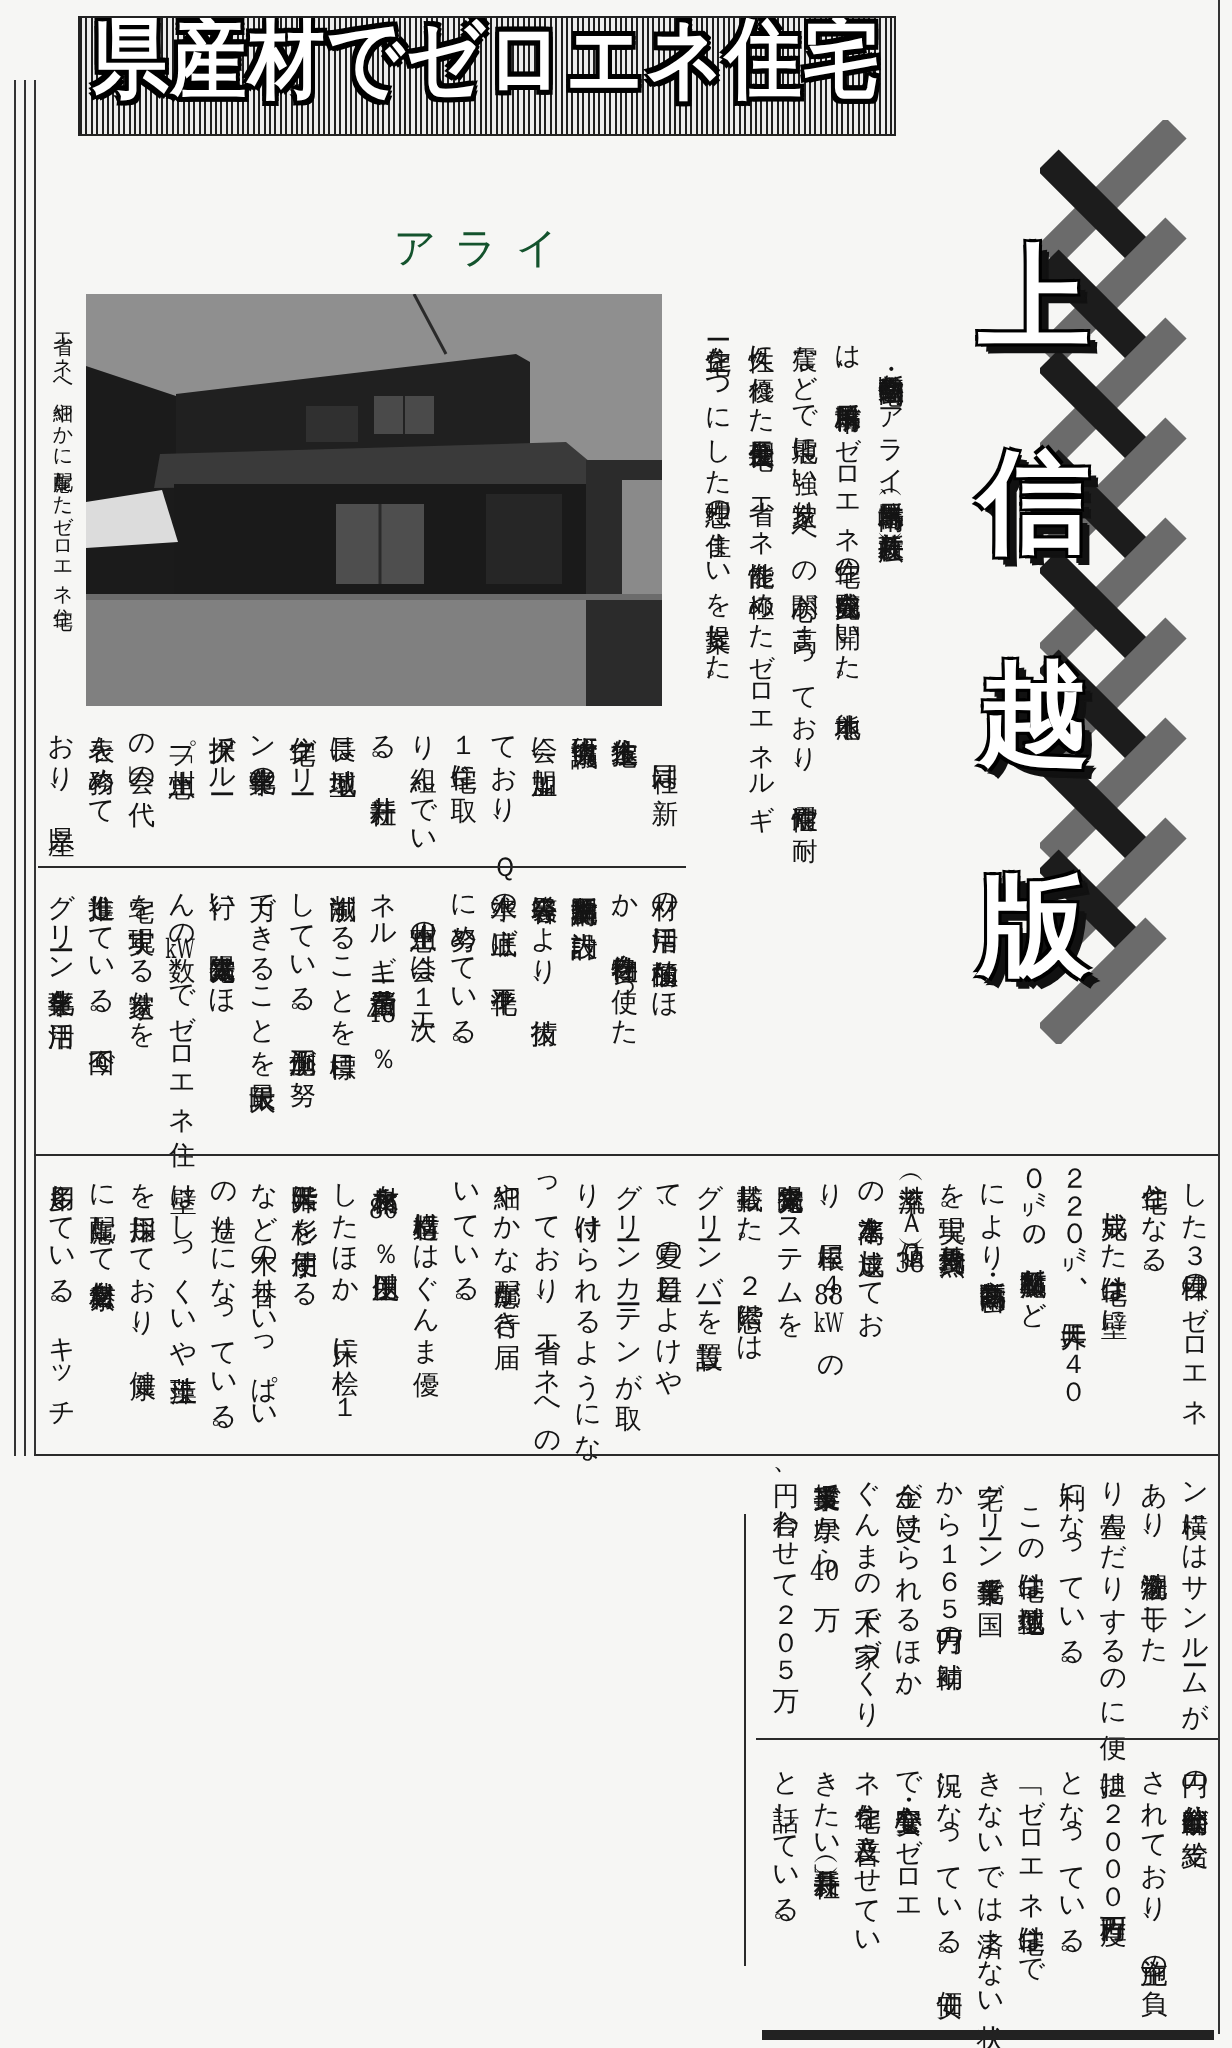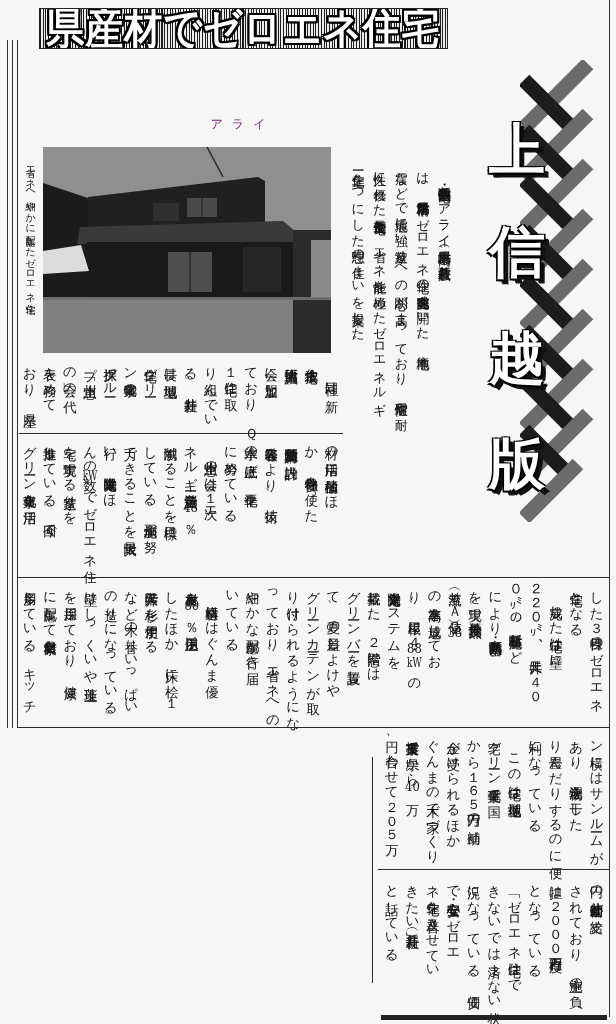--- a/index.html
+++ b/index.html
@@ -14,41 +14,41 @@
   .rule-h { position: absolute; height: 1px; background: #2a2a2a; }
   .rule-v { position: absolute; width: 1px; background: #2a2a2a; }
   #left-border { position: absolute; left: 7px; top: 40px; width: 11px; height: 688px;
     border-left: 1px solid #333; border-right: 1px solid #333; }
   #left-border::after { content: ""; position: absolute; left: 4px; top: 0; width: 1px; height: 100%; background: #333; }
   #right-border { position: absolute; left: 609px; top: 0; width: 1px; height: 1017px; background: #333; }
   #bottom-bar { position: absolute; left: 381px; top: 1015px; width: 226px; height: 5px; background: #222; }
 
   
   #headline-box {
-    position: absolute; left: 39px; top: 8px; width: 409px; height: 41px;
+    position: absolute; left: 39px; top: 8px; width: 409px; height: 60px;
     border: 1px solid #222;
     background: repeating-linear-gradient(90deg, #1e1e1e 0px, #1e1e1e 1px, #ececec 1px, #ececec 2.7px);
-    display: flex; align-items: flex-end; justify-content: center; overflow: hidden;
+    display: flex; align-items: flex-start; justify-content: center; overflow: hidden;
   }
   #headline {
     font-family: "DejaVu Sans", "Liberation Sans", sans-serif; font-weight: bold;
     font-size: 38px; line-height: 40px; color: #fff; white-space: nowrap; letter-spacing: 1px;
     transform: scaleY(1.15);
     text-shadow: -2px -2px 0 #000, 2px -2px 0 #000, -2px 2px 0 #000, 2px 2px 0 #000,
                  0 -2px 0 #000, 0 2px 0 #000, -2px 0 0 #000, 2px 0 0 #000;
   }
   #subheadline {
     position: absolute; left: 100px; top: 72px; width: 285px; height: 34px;
     font-family: "DejaVu Serif", "Liberation Serif", serif; font-weight: bold;
     font-size: 27px; line-height: 34px; text-align: center; white-space: nowrap; color: #111;
   }
   #company {
     position: absolute; left: 190px; top: 113px; width: 105px; height: 22px;
     font-family: "DejaVu Sans", "Liberation Sans", sans-serif;
-    font-size: 12px; line-height: 22px; letter-spacing: 9px; text-align: center; color: #701a75;
+    font-size: 21px; line-height: 22px; letter-spacing: 9px; text-align: center; color: #14532d;
   }
 
   
   #photo { position: absolute; left: 43px; top: 147px; width: 288px; height: 206px; background: #8d8d8d; overflow: hidden; }
   #caption {
     position: absolute; left: 23px; top: 160px; width: 14px; height: 182px;
     writing-mode: vertical-rl; text-orientation: upright;
     font-family: "DejaVu Sans", "Liberation Sans", sans-serif; font-size: 10px; line-height: 14px;
     white-space: nowrap; color: #111;
   }

